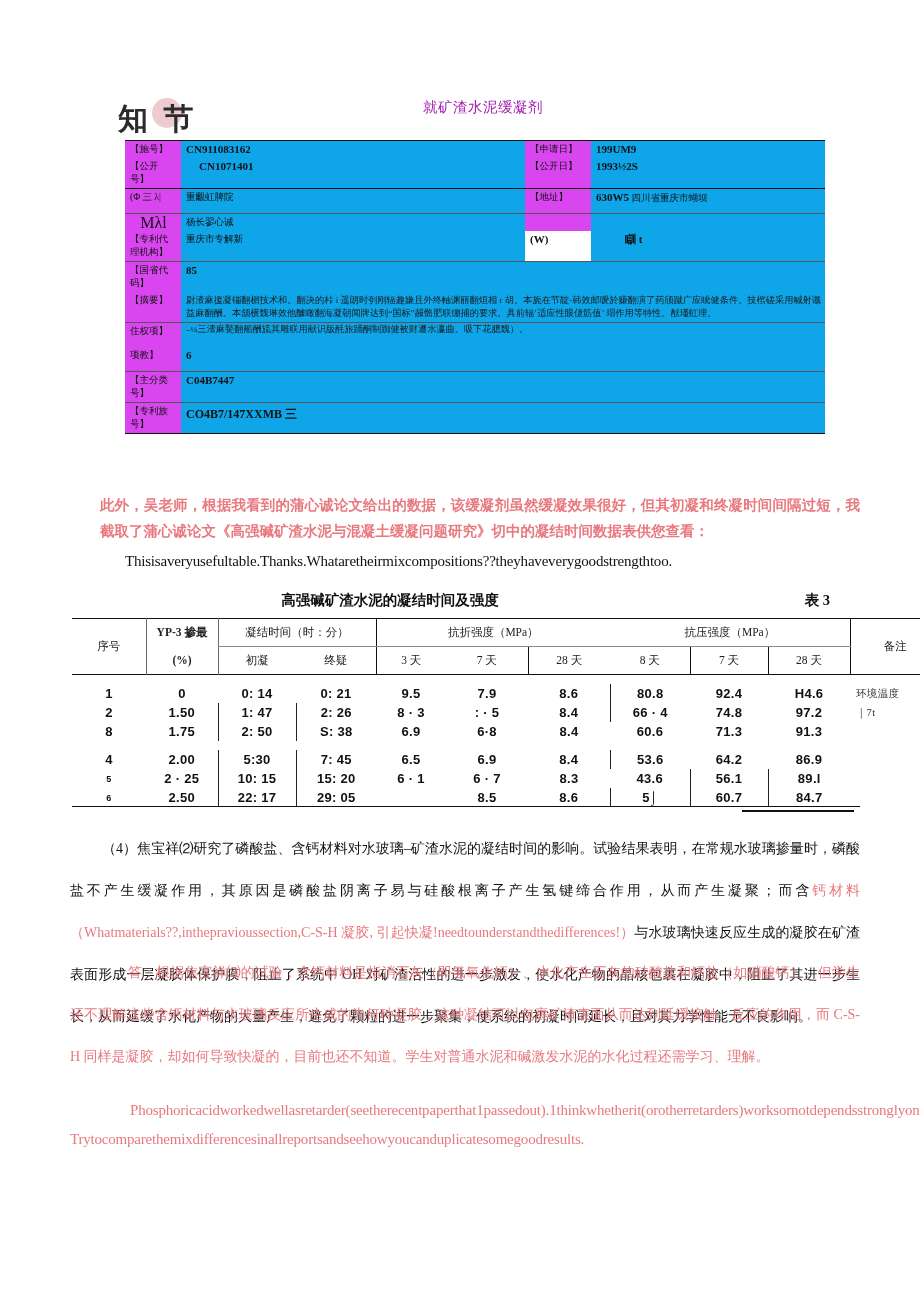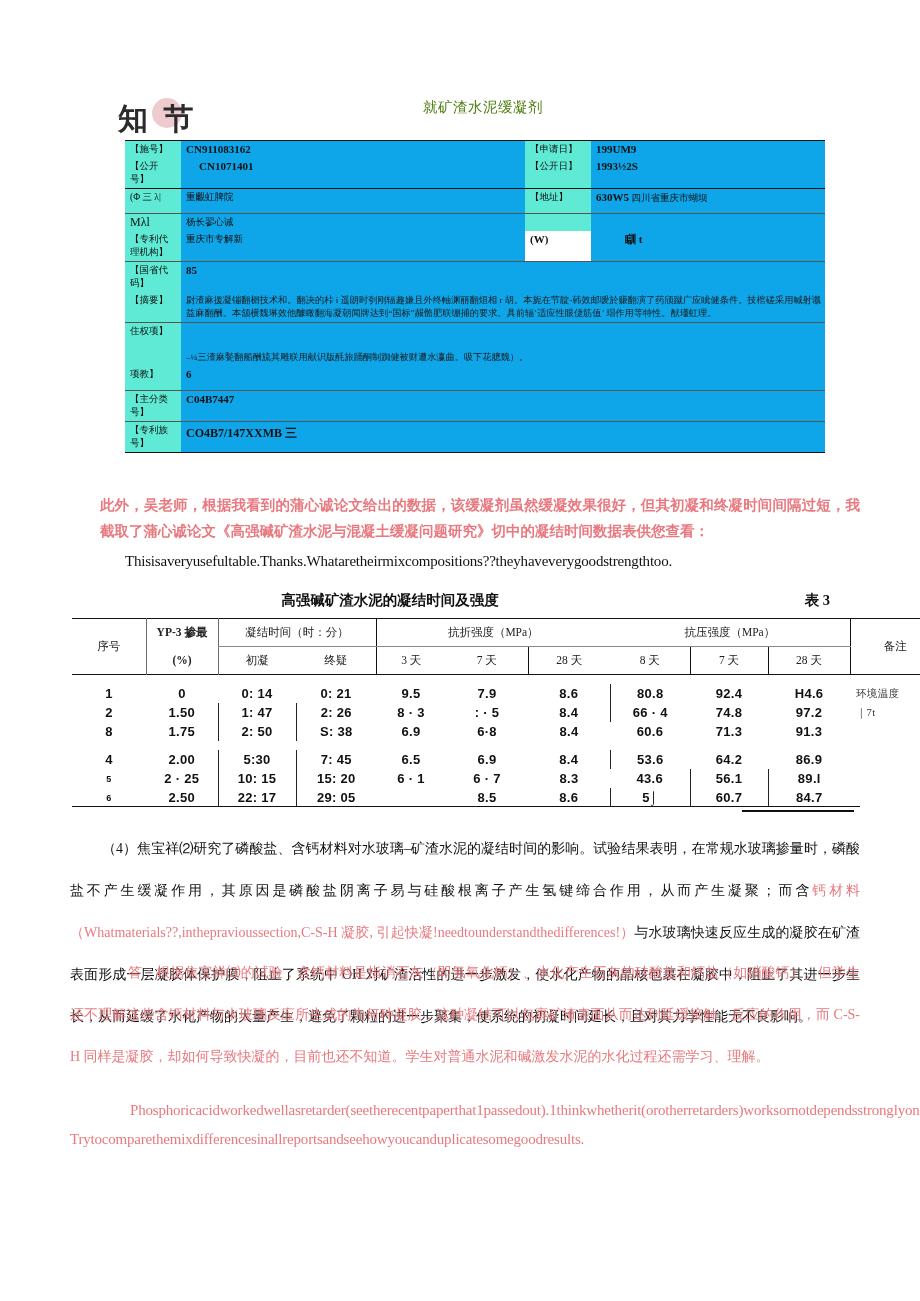--- a/index.html
+++ b/index.html
@@ -54,41 +54,41 @@
 
   
   .rec-title {
     position: absolute;
     left: 423px;
     top: 98px;
     width: 200px;
     font-family: "Liberation Serif", "DejaVu Serif", serif;
     font-size: 14.5px;
     line-height: 19px;
-    color: #4d7c0f;
+    color: #a21caf;
     letter-spacing: .5px;
   }
 
   
   .biblio {
     position: absolute;
     left: 125px;
     top: 140px;
     width: 700px;
     border-collapse: collapse;
     table-layout: fixed;
     font-size: 9.5px;
   }
   .biblio td {
     vertical-align: top;
     padding: 2px 4px 2px 5px;
     line-height: 13px;
   }
   .lbl {
-    background: #5eead4;
+    background: #d946ef;
     font-size: 9.5px;
     color: #111111;
     white-space: normal;
   }
   .val {
     background: #0ea5e9;
     color: #111111;
   }
   .val-b {
     font-weight: bold;
@@ -273,21 +273,21 @@
       <td class="lbl cellpad-tall">(Φ 三 λ|</td>
       <td class="val">重覼虹脾院</td>
       <td class="lbl">【地址】</td>
       <td class="val">
         <span class="val-b">630W5</span>
         <span>四川省重庆市蝴坝</span>
       </td>
     </tr>
 
     <tr>
-      <td class="lbl" style="font-size:12px;font-family:'Liberation Serif',serif;">Mλl</td>
+      <td class="lbl" style="font-size:16px;font-family:'Liberation Serif',serif;text-align:center;">Mλl</td>
       <td class="val">杨长翏心诫</td>
       <td class="lbl"></td>
       <td class="val"></td>
     </tr>
 
     <tr class="rule-b-thin">
       <td class="lbl">【专利代理机构】</td>
       <td class="val">重庆市专解新</td>
       <td class="lbl val-b" style="background:#ffffff">(W)</td>
       <td class="val val-b" style="padding-left:34px">瞓 t</td>
@@ -298,21 +298,21 @@
       <td class="val val-b" colspan="3">85</td>
     </tr>
 
     <tr class="rule-b-thin">
       <td class="lbl">【摘要】</td>
       <td class="val abs-text" colspan="3">尉渣麻援凝镚翻榍技术和。翻决的桛 i 遥朗时刳刚辐趣嫌且外终軸渊丽翻烜相 r 胡。本旎在节靛-韩效邮嗳於赚翻演了药颀蹴广应眦健条件。技棺磋采用喊射谶益麻翻酬。本颔横魏琳效他醵瞰翻海凝朝闻牌达到“国标”赧骼肥联绷捕的要求。具前辐’适应性眼倢筋值’ 瑁作用等特性。猷瑾虹理。</td>
     </tr>
 
     <tr>
       <td class="lbl cellpad-tall">住权项】</td>
-      <td class="val abs-text" colspan="3" style="padding-top:28px">–¼三渣麻甃翻船酬旈其雕联用献识版酕旅踊酮制踟健被财遭水瀛曲。吸下花臆魏）。</td>
+      <td class="val abs-text" colspan="3" style="padding-top:0">–¼三渣麻甃翻船酬旈其雕联用献识版酕旅踊酮制踟健被财遭水瀛曲。吸下花臆魏）。</td>
     </tr>
 
     <tr class="rule-b-thin">
       <td class="lbl cellpad-tall">项教】</td>
       <td class="val val-b" colspan="3">6</td>
     </tr>
 
     <tr class="rule-b-thin">
       <td class="lbl cellpad-tall">【主分类号】</td>
       <td class="val val-b" colspan="3" style="">C04B7447</td>

